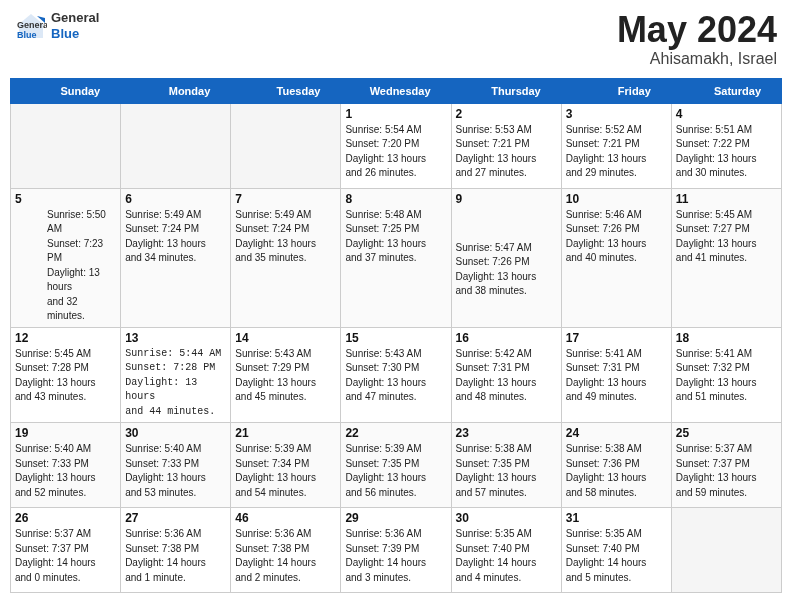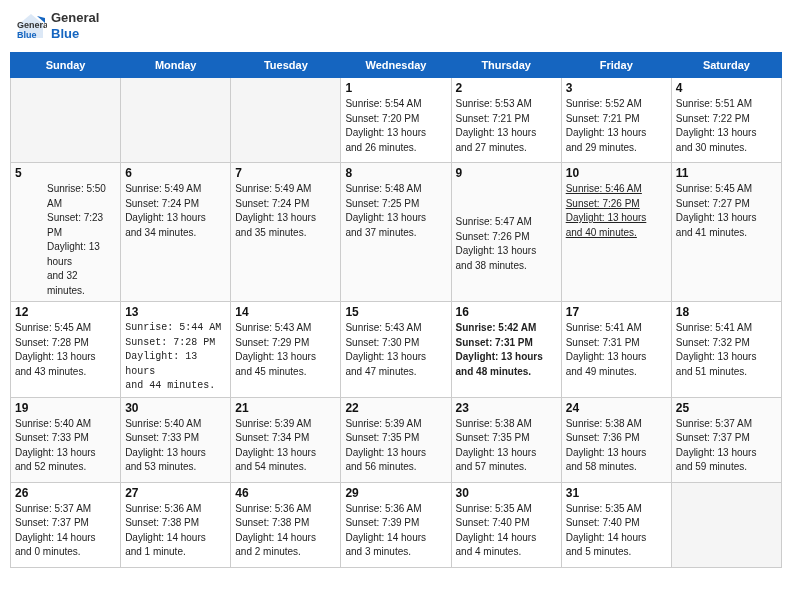--- a/index.html
+++ b/index.html
@@ -36,22 +36,22 @@
       color: #444;
     }
     .calendar {
       width: 100%;
       border-collapse: collapse;
       font-size: 10.5px;
     }
     .calendar th {
       background-color: #1565c0;
       color: #fff;
-      padding: 6px 13px;
-      text-align: center;
+      padding: 6px 20px;
+      text-align: right;
       font-size: 11px;
       border: 1px solid #1565c0;
     }
     .calendar td {
       border: 1px solid #ccc;
       vertical-align: top;
       padding: 3px 4px;
       height: 85px;
       width: 14.28%;
       background: #fff;
@@ -91,20 +91,24 @@
       <polygon points="16,4 28,14 28,28 4,28 4,14" fill="#1565c0" opacity="0.15"></polygon>
       <polygon points="22,6 30,13 30,8 22,6" fill="#1565c0"></polygon>
       <text x="2" y="18" font-size="9" fill="#333" font-family="Arial" font-weight="bold">General</text>
       <text x="2" y="28" font-size="9" fill="#1565c0" font-family="Arial" font-weight="bold">Blue</text>
     </svg>
     <div style="display:flex;flex-direction:column;margin-left:2px;">
       <span style="font-size:13px;font-weight:bold;color:#333;line-height:1.2;">General</span>
       <span style="font-size:13px;font-weight:bold;color:#1565c0;line-height:1.2;">Blue</span>
     </div>
   </div>
+  <div class="title-block">
+    <div class="title-month">May 2024</div>
+    <div class="title-location">Ahisamakh, Israel</div>
+  </div>
 </div>
 
 <table class="calendar">
   <thead>
     <tr>
     <th>Sunday</th>
         <th>Monday</th>
         <th>Tuesday</th>
         <th>Wednesday</th>
         <th>Thursday</th>
@@ -177,21 +181,21 @@
         </td>
         <td>
           <div class="day-number">9</div>
           <div class="day-info" style="white-space: pre-line; margin-top: 35px;">Sunrise: 5:47 AM
 Sunset: 7:26 PM
 Daylight: 13 hours
 and 38 minutes.</div>
         </td>
         <td>
           <div class="day-number">10</div>
-          <div class="day-info" style="white-space: pre-line; text-decoration: underline;">Sunrise: 5:46 AM
+          <div class="day-info" style="white-space: pre-line;">Sunrise: 5:46 AM
 Sunset: 7:26 PM
 Daylight: 13 hours
 and 40 minutes.</div>
         </td>
         <td>
           <div class="day-number">11</div>
           <div class="day-info" style="white-space: pre-line;">Sunrise: 5:45 AM
 Sunset: 7:27 PM
 Daylight: 13 hours
 and 41 minutes.</div>
@@ -221,21 +225,21 @@
         </td>
         <td>
           <div class="day-number">15</div>
           <div class="day-info" style="white-space: pre-line;">Sunrise: 5:43 AM
 Sunset: 7:30 PM
 Daylight: 13 hours
 and 47 minutes.</div>
         </td>
         <td>
           <div class="day-number">16</div>
-          <div class="day-info" style="white-space: pre-line; font-weight: bold;">Sunrise: 5:42 AM
+          <div class="day-info" style="white-space: pre-line;">Sunrise: 5:42 AM
 Sunset: 7:31 PM
 Daylight: 13 hours
 and 48 minutes.</div>
         </td>
         <td>
           <div class="day-number">17</div>
           <div class="day-info" style="white-space: pre-line;">Sunrise: 5:41 AM
 Sunset: 7:31 PM
 Daylight: 13 hours
 and 49 minutes.</div>

